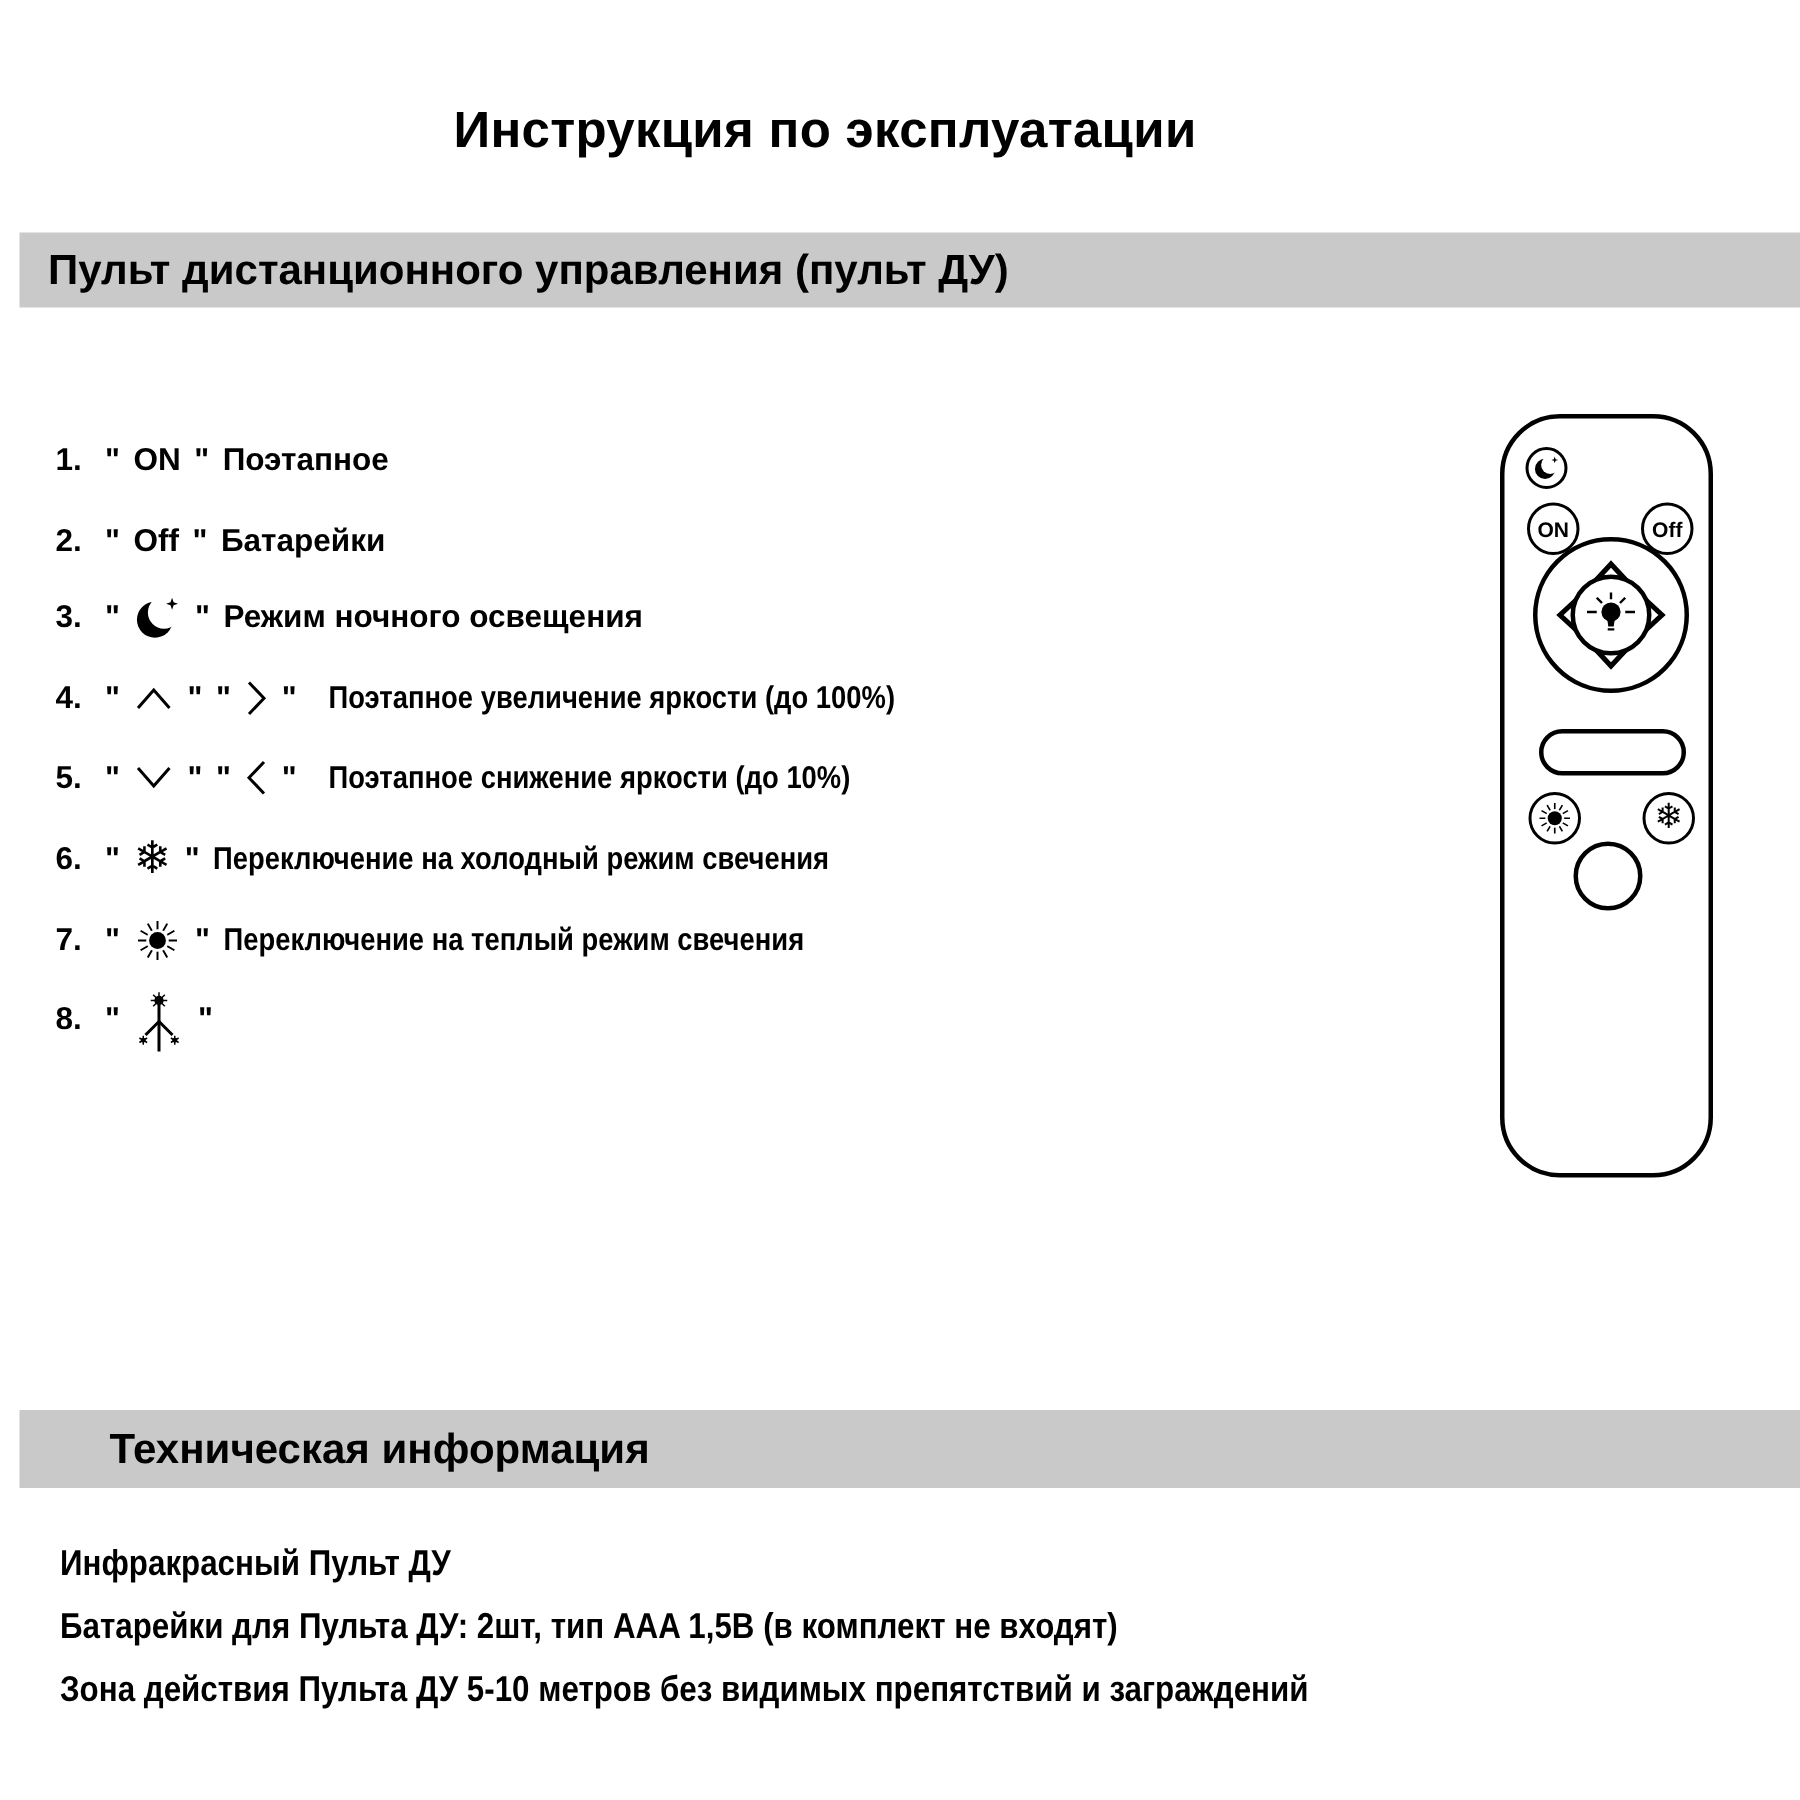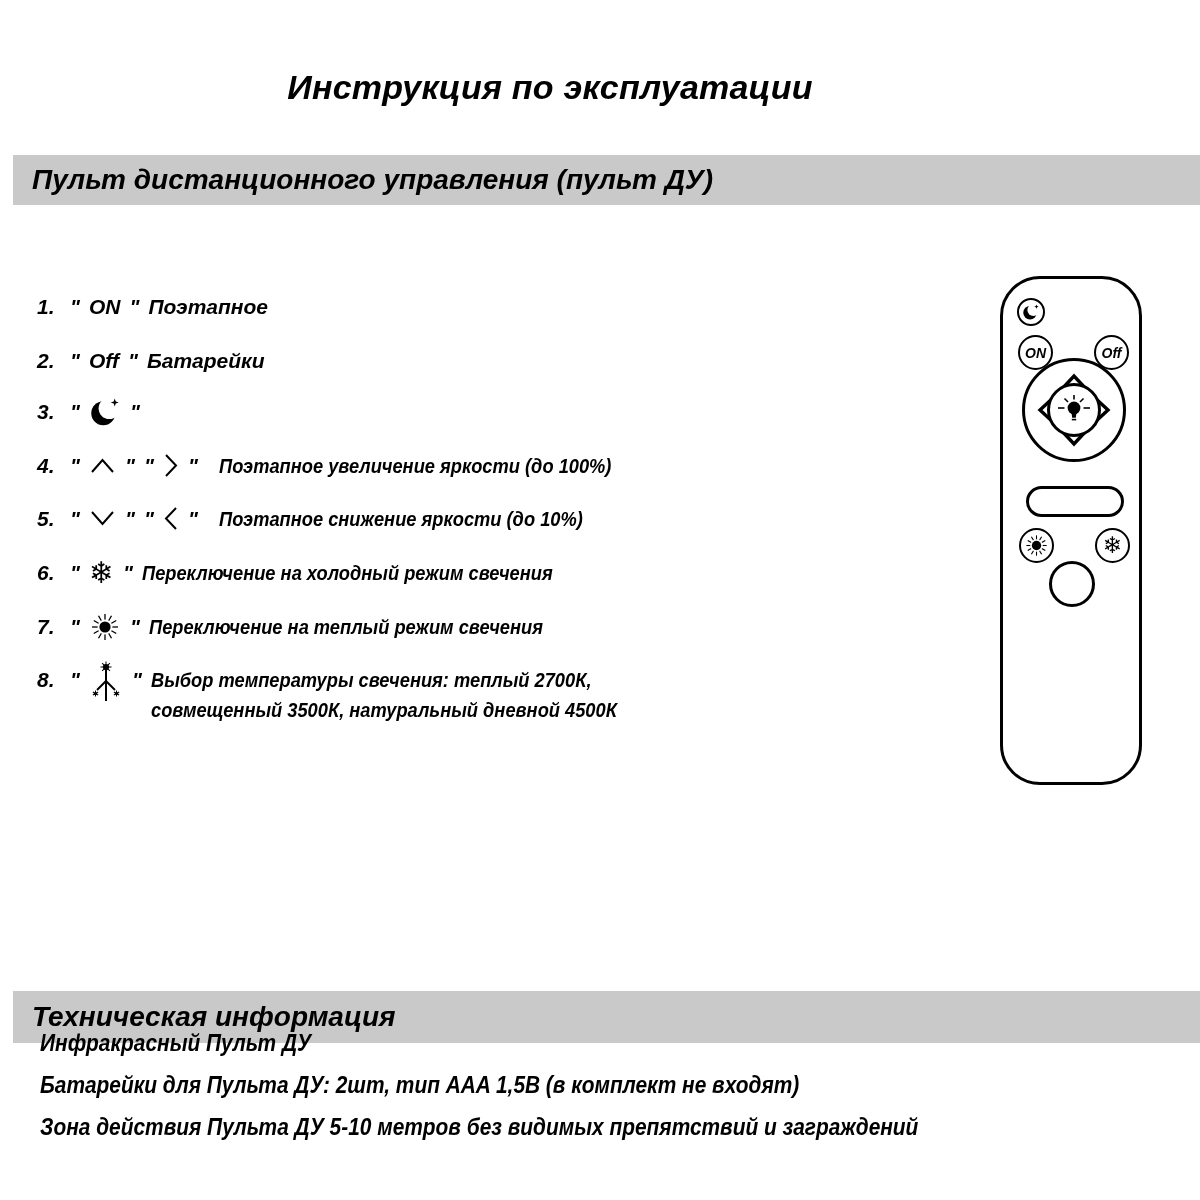--- a/index.html
+++ b/index.html
@@ -1,24 +1,24 @@
 <!DOCTYPE html>
 <html><head>
 <meta charset="utf-8">
 <style>
   html,body{margin:0;padding:0;background:#fff;}
   .page{position:relative;width:1200px;height:1200px;background:#ffffff;overflow:hidden;
-        font-family:"Liberation Sans","DejaVu Sans",sans-serif;color:#000;font-style:italic;}
+        font-family:"Liberation Sans","DejaVu Sans",sans-serif;color:#000;}
 
   .title{position:absolute;top:68px;left:0;width:1100px;text-align:center;
          font-size:34px;font-weight:bold;letter-spacing:0.2px;}
 
   .bar{position:absolute;left:13px;right:0;background:#c9c9ca;display:flex;align-items:center;}
   .bar1{top:155px;height:50px;}
-  .bar2{top:991px;height:52px;}
+  .bar2{top:940px;height:52px;padding-left:41px;}
   .bar .bar-text{font-size:28px;font-weight:bold;padding-left:19px;}
 
   .row{position:absolute;left:37px;display:flex;align-items:center;gap:9px;
        font-size:21px;font-weight:bold;white-space:nowrap;}
   .row .num{min-width:24px;}
   .q{font-weight:bold;}
   .cond{display:inline-block;transform:scaleX(0.87);transform-origin:0 50%;}
   .desc-gap{margin-left:12px;}
   .icon{display:inline-flex;align-items:center;justify-content:center;}
 
@@ -82,20 +82,21 @@
     <span class="num">3.</span>
     <span class="q">"</span>
     <span class="icon">
       <svg width="32" height="32" viewBox="0 0 28 28">
         <circle cx="12.5" cy="15" r="10.5" fill="#000"></circle>
         <circle cx="17.8" cy="10.8" r="9.4" fill="#fff"></circle>
         <path d="M22.5 2.2 L23.4 4.8 26 5.7 23.4 6.6 22.5 9.2 21.6 6.6 19 5.7 21.6 4.8 Z" fill="#000"></path>
       </svg>
     </span>
     <span class="q">"</span>
+    <span class="desc">Режим ночного освещения</span>
   </div>
 
   <div class="row" style="top:452px;">
     <span class="num">4.</span>
     <span class="q">"</span>
     <span class="icon">
       <svg width="27" height="19" viewBox="0 0 27 19">
           <polyline points="3,16 13.5,4 24,16" fill="none" stroke="#000" stroke-width="2"></polyline>
         </svg>
     </span>
@@ -183,24 +184,20 @@
         </g>
         <g transform="translate(27.5,32.5)" stroke="#000" stroke-width="1">
           <line y1="-3" y2="3"></line>
             <line y1="-3" y2="3" transform="rotate(60)"></line>
             <line y1="-3" y2="3" transform="rotate(120)"></line>
           <circle r="1.6" fill="#000" stroke="none"></circle>
         </g>
       </svg>
     </span>
     <span class="q">"</span>
-    <span class="desc2">
-      <span class="cond" style="display:block;">Выбор температуры свечения: теплый 2700К,</span>
-      <span class="cond" style="display:block;">совмещенный 3500К, натуральный дневной 4500К</span>
-    </span>
   </div>
 
   <div class="remote">
 
     <div class="rc-btn rc-moon">
       <span class="icon">
         <svg width="18" height="18" viewBox="0 0 28 28">
           <circle cx="12.5" cy="15" r="10.5" fill="#000"></circle>
           <circle cx="17.8" cy="10.8" r="9.4" fill="#fff"></circle>
           <path d="M22.5 2.2 L23.4 4.8 26 5.7 23.4 6.6 22.5 9.2 21.6 6.6 19 5.7 21.6 4.8 Z" fill="#000"></path>

